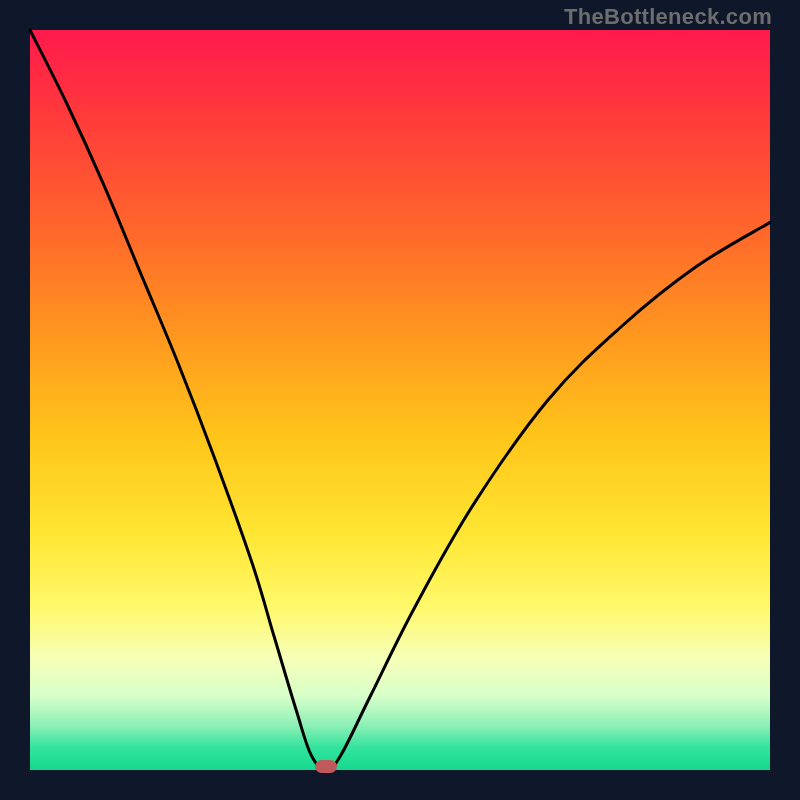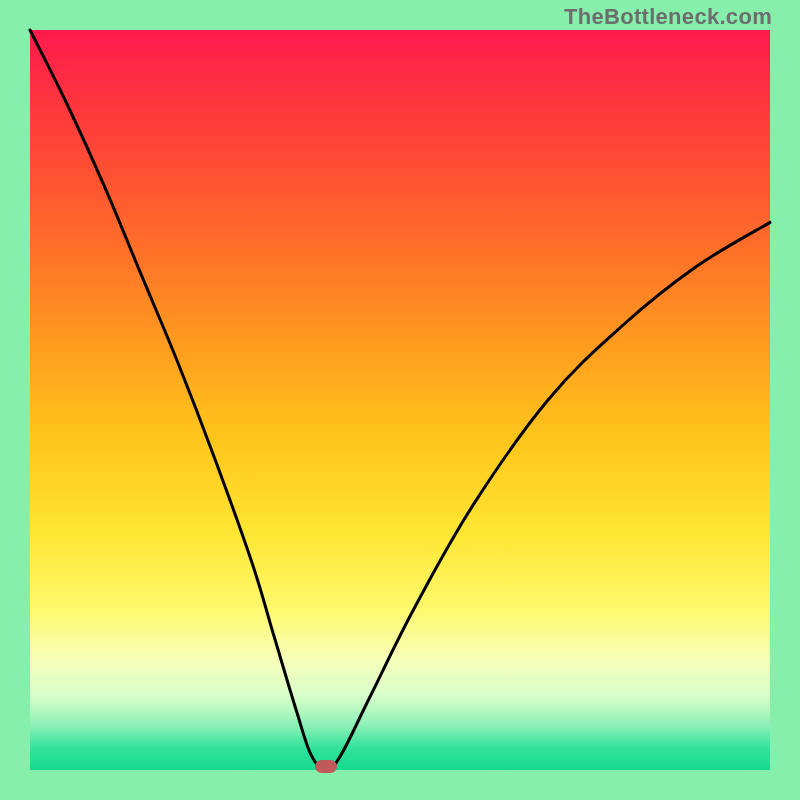--- a/index.html
+++ b/index.html
@@ -9,21 +9,21 @@
     height: 800px;
     background: #000;
     overflow: hidden;
   }
   .frame {
     position: absolute;
     top: 0;
     left: 0;
     width: 800px;
     height: 800px;
-    background: #86efac;
+    background: #0f172a;
   }
   .plot-area {
     position: absolute;
     top: 30px;
     left: 30px;
     width: 740px;
     height: 740px;
     background: linear-gradient(to bottom,
       #ff1a4d 0%,
       #ff3b3b 12%,

